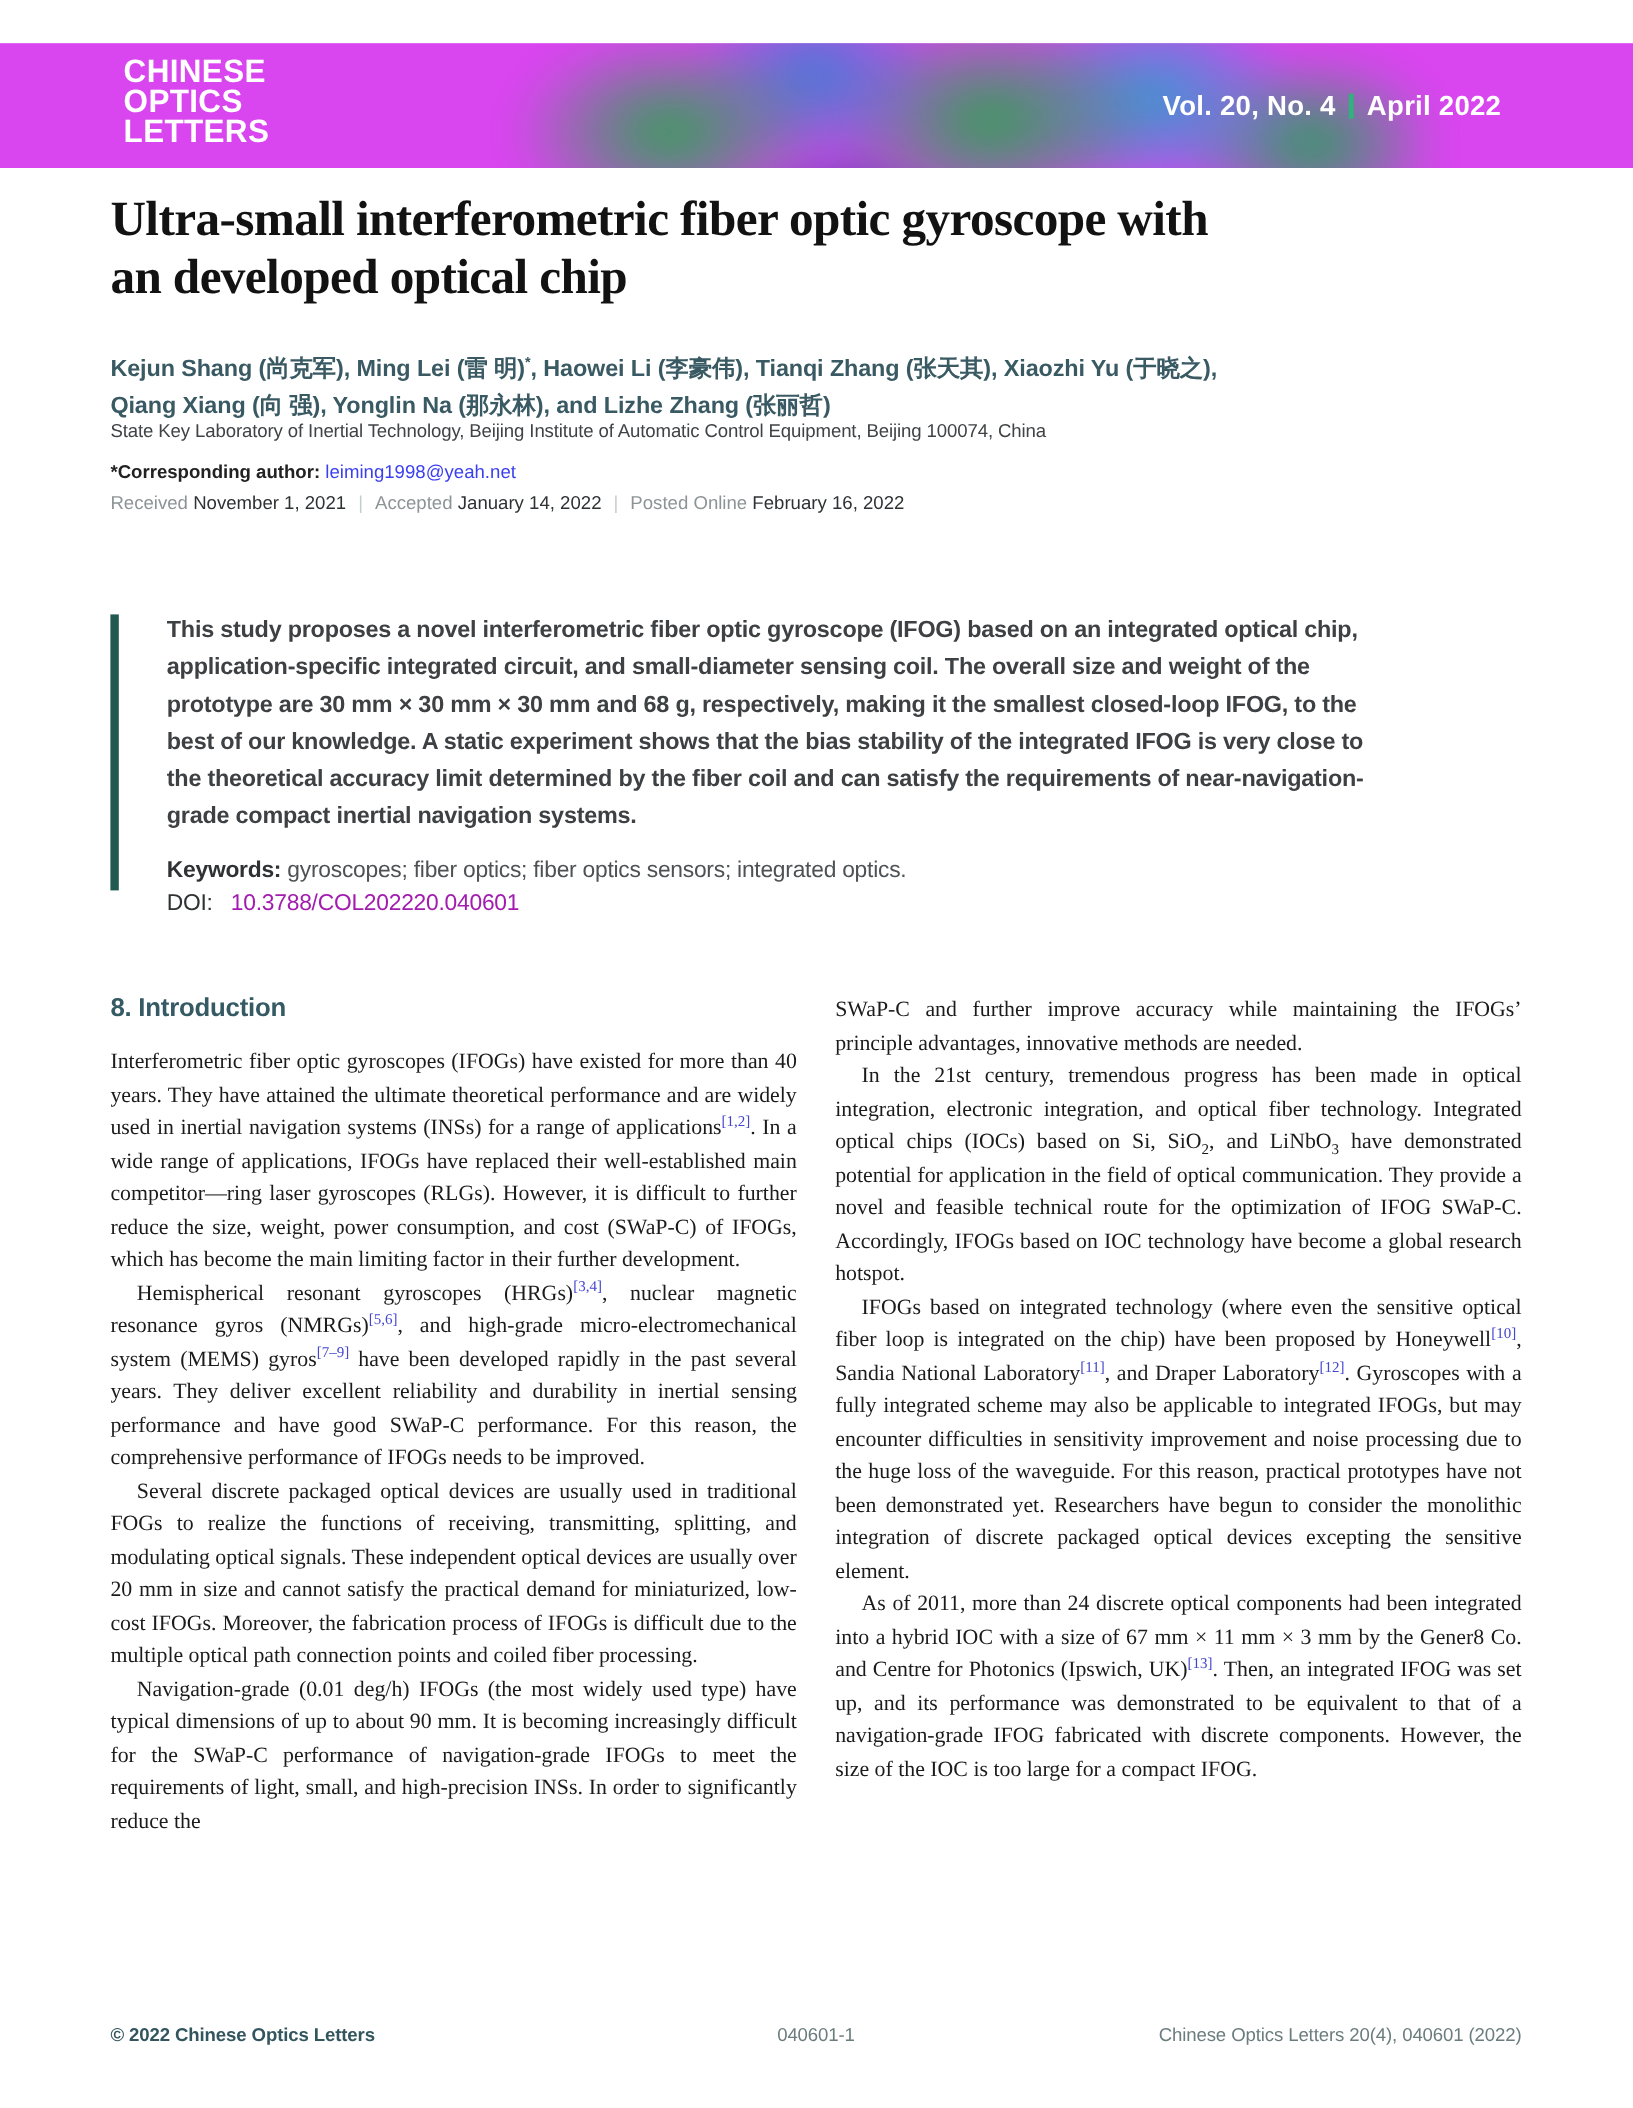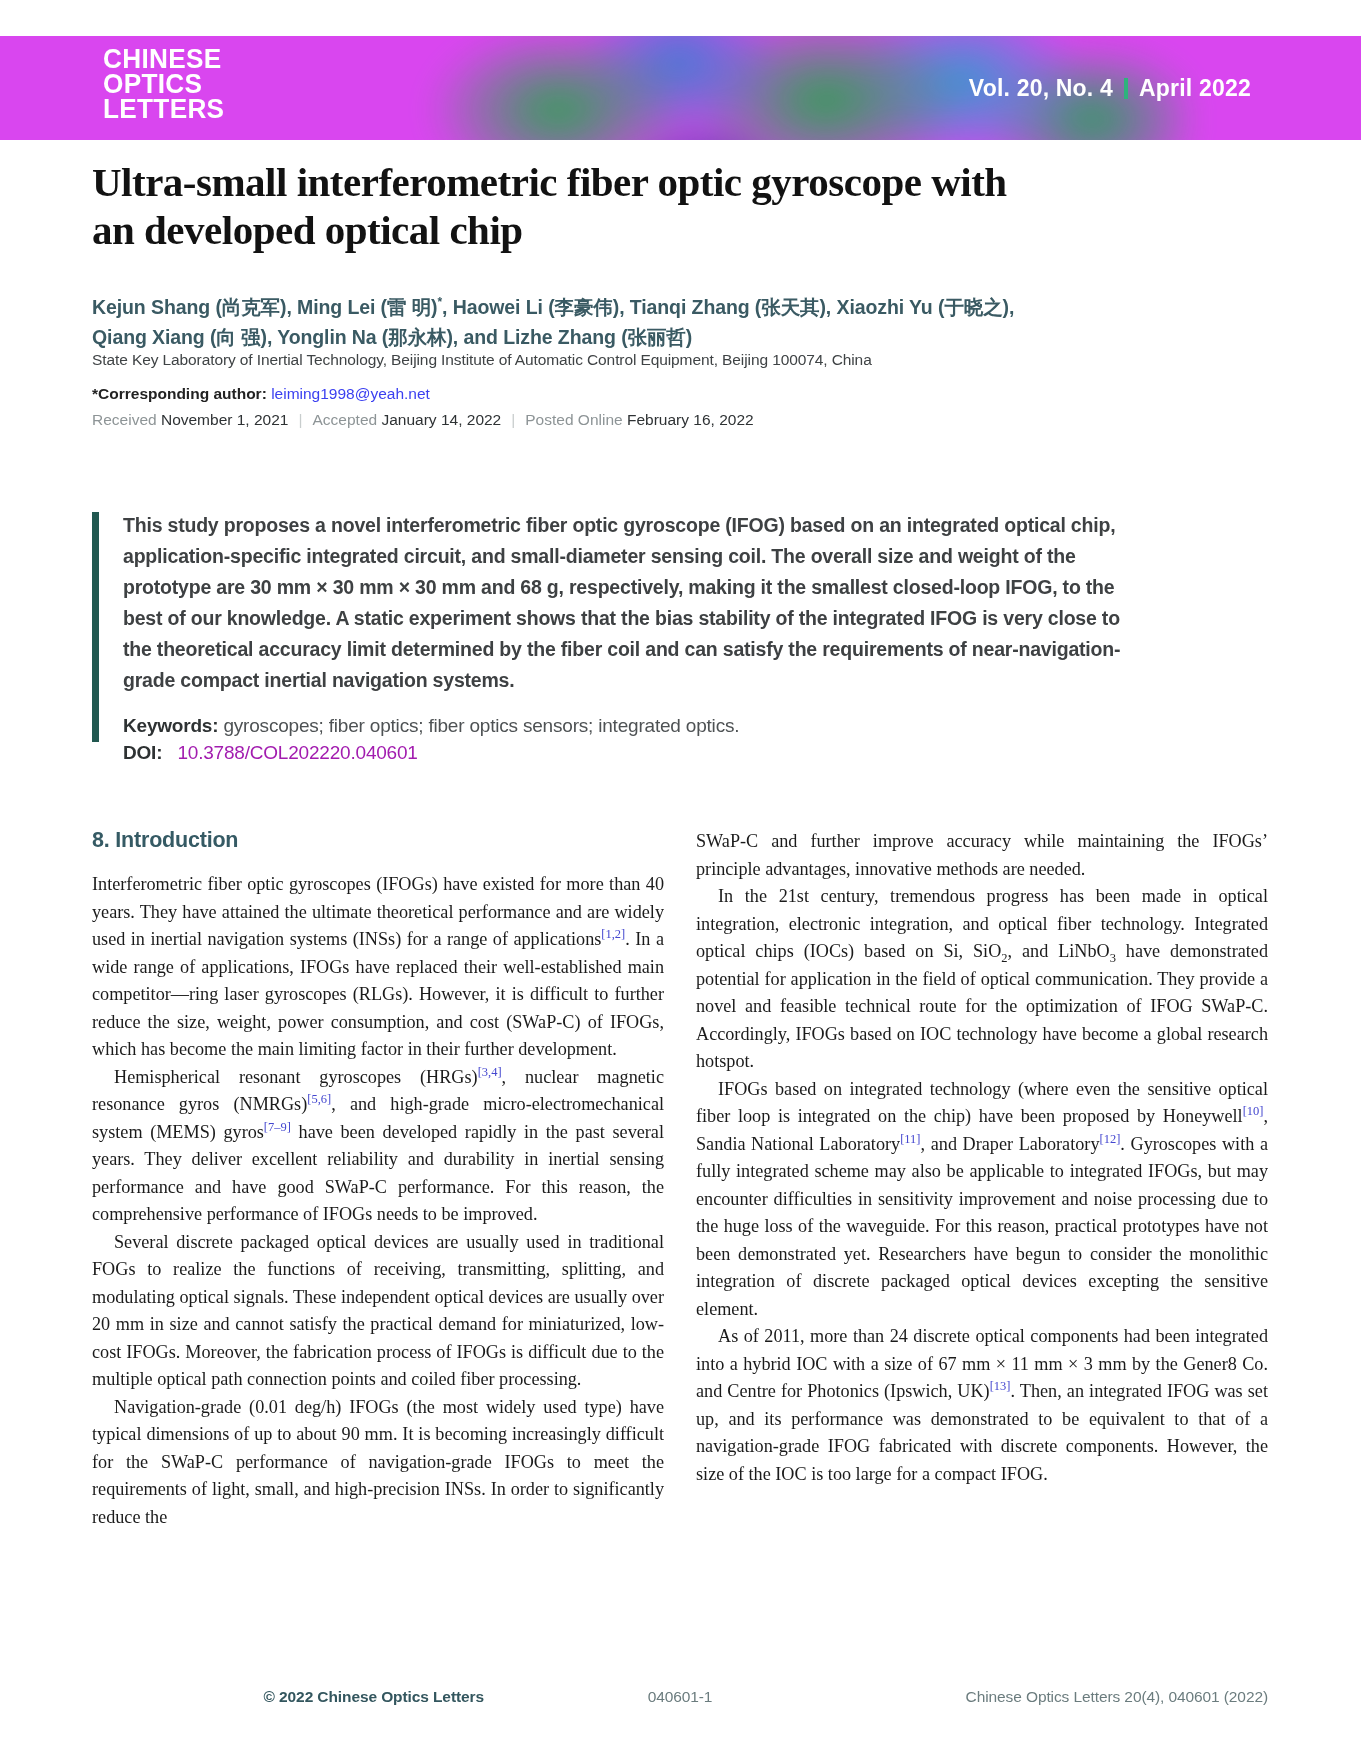--- a/index.html
+++ b/index.html
@@ -32,43 +32,43 @@
   .authors sup { font-size:12px; }
   .affiliation { position:absolute; left:92px; top:351px; color:#3f4345; font-size:15.5px; letter-spacing:-.1px; }
   .corresponding { position:absolute; left:92px; top:385px; font-size:15.5px; }
   .corresponding .lab { color:#222; font-weight:700; }
   .corresponding a { color:#3a3ff0; text-decoration:none; }
   .history { position:absolute; left:92px; top:411px; font-size:15.5px; color:#2e3234; }
   .history .hl { color:#8d9496; }
   .history .item + .item::before { content:"|"; color:#c8cdcd; margin:0 10px; font-weight:400; }
 
   
-  .abstract-block { position:absolute; left:92px; top:510px; width:1075px; padding-left:31px; }
+  .abstract-block { position:absolute; left:92px; top:510px; width:1075px; padding-left:47px; }
   .abstract-bar { position:absolute; left:0; top:2px; width:7px; height:230px; background:#215850; }
   .abstract-text { color:#3e4143; font-weight:600; font-size:19.5px; line-height:31px; letter-spacing:-.2px; width:1012px; }
   .kw-row { margin-top:19px; font-size:19px; letter-spacing:-.2px; }
   .kw-row .lab { color:#2e3233; font-weight:700; }
   .kw-row .val { color:#4e5254; font-weight:500; }
   .doi-row { margin-top:5px; font-size:19px; letter-spacing:-.2px; }
-  .doi-row .lab { color:#2e3233; font-weight:700; }
+  .doi-row .lab { color:#2e3233; font-weight:400; }
   .doi-row a { color:#a21caf; font-weight:500; text-decoration:none;margin-left:10px; }
 
   
   .columns { position:absolute; left:92px; top:828px; width:1176px; display:flex; gap:32px; }
   .col { width:572px; }
   .sec-heading { font-size:21.5px; font-weight:700; color:#355a64; letter-spacing:-.2px; margin-bottom:18px; }
   .col p { font-family:"Liberation Serif","DejaVu Serif",serif; font-size:18.2px; line-height:27.5px;
            text-align:justify; color:#1b1b1b; }
   .col p.indent { text-indent:22px; }
   .col sup.ref { color:#4346cf; font-size:12.5px; line-height:0; }
   .col sub { font-size:12.5px; line-height:0; }
 
   
   .footer { position:absolute; left:92px; top:1688px; width:1176px; display:flex; font-size:15.5px; letter-spacing:-.1px; }
-  .footer > div { flex:1;text-align:right; }
+  .footer > div { flex:1; }
   .footer .f-left { color:#33565e; font-weight:700; }
   .footer .f-center { color:#6b7c7e; text-align:center; font-weight:500; }
   .footer .f-right { color:#6b7c7e; text-align:right; font-weight:500; }
 </style>
 </head>
 <body>
 
 <div class="page">
 
   <div class="banner">

